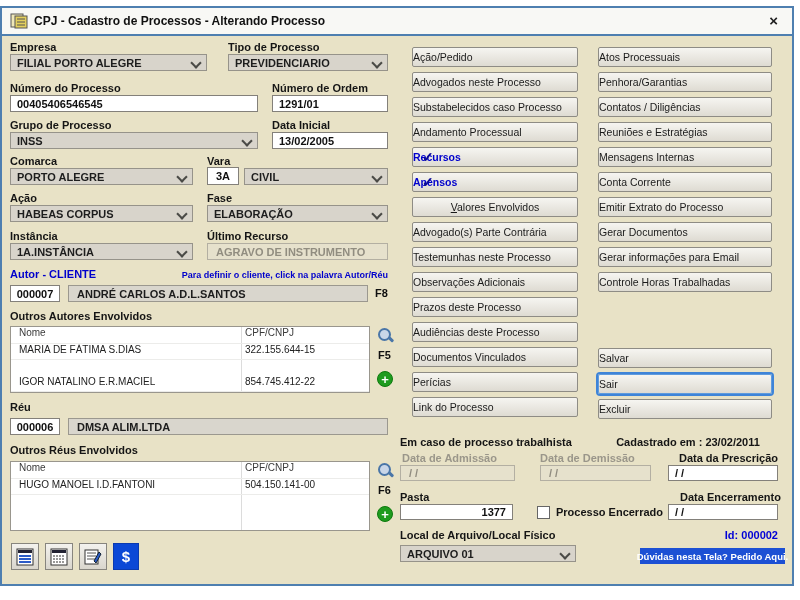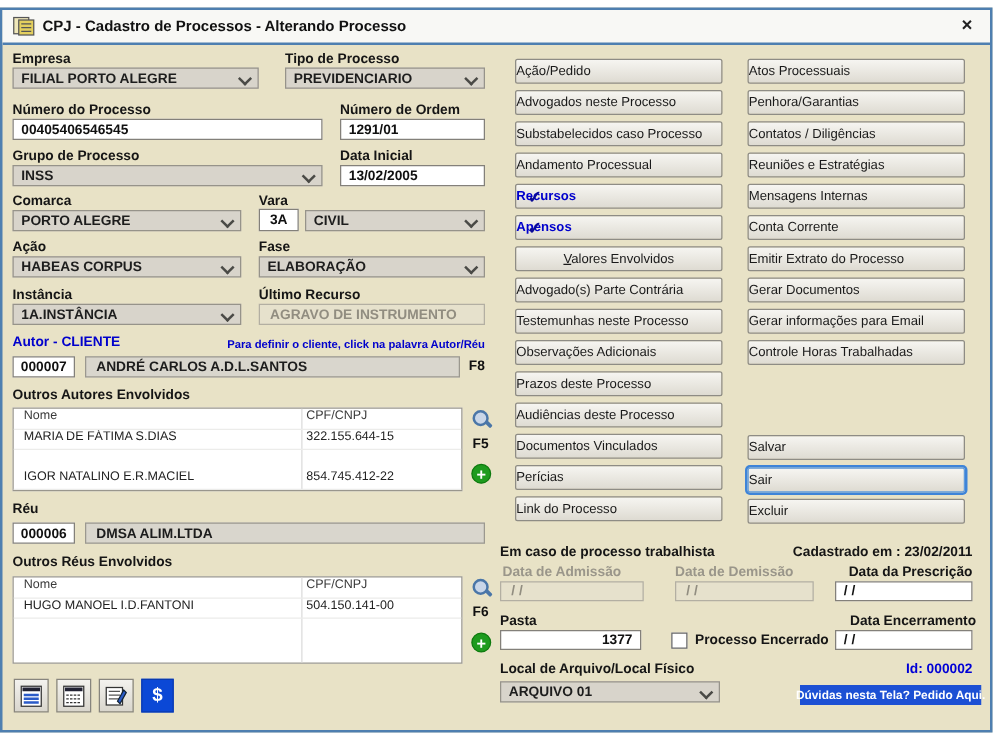--- a/index.html
+++ b/index.html
@@ -301,21 +301,21 @@
 <div class="btn rbtn" style="top:348px">
     <span>Salvar</span>
   </div>
 <div class="btn rbtn focused" style="top:374px">
     <span>Sair</span>
   </div>
 <div class="btn rbtn" style="top:399px">
     <span>Excluir</span>
   </div>
 
-<span class="lbl" style="left:598px;top:436px;width:180px;text-align:right">Cadastrado em : 23/02/2011</span>
+<span class="lbl" style="left:598px;top:436px;width:180px;text-align:center">Cadastrado em : 23/02/2011</span>
 
 <span class="lbl" style="left:400px;top:436px">Em caso de processo trabalhista</span>
 <span class="lbl gray" style="left:402px;top:452px">Data de Admissão</span>
 <span class="lbl gray" style="left:540px;top:452px">Data de Demissão</span>
 <span class="lbl" style="left:660px;top:452px;width:118px;text-align:right">Data da Prescrição</span>
 
 <div class="field-dis" style="left:400px;top:465px;width:115px">/ /</div>
 <div class="field-dis" style="left:540px;top:465px;width:111px">/ /</div>
 <div class="input" style="left:668px;top:465px;width:110px;height:16px">/ /</div>
 

